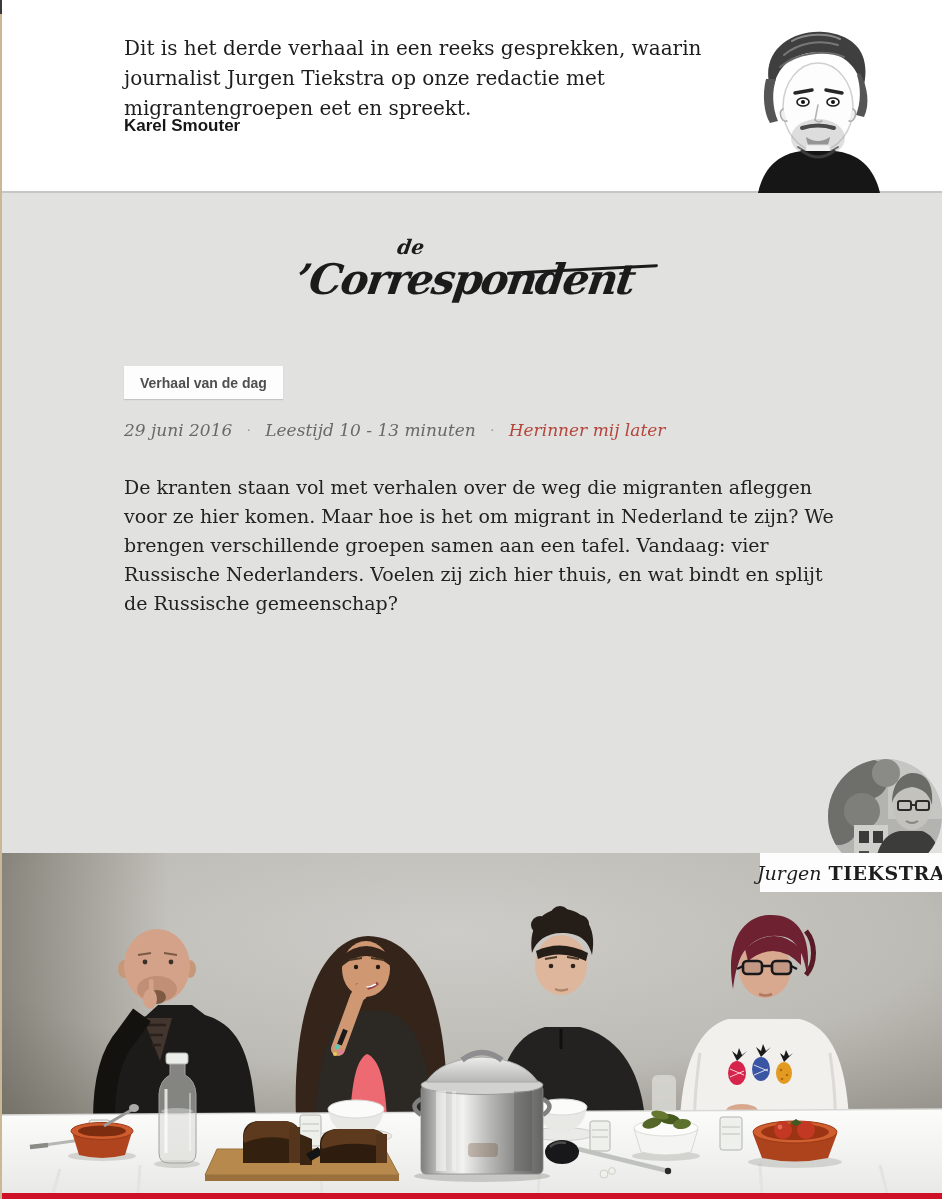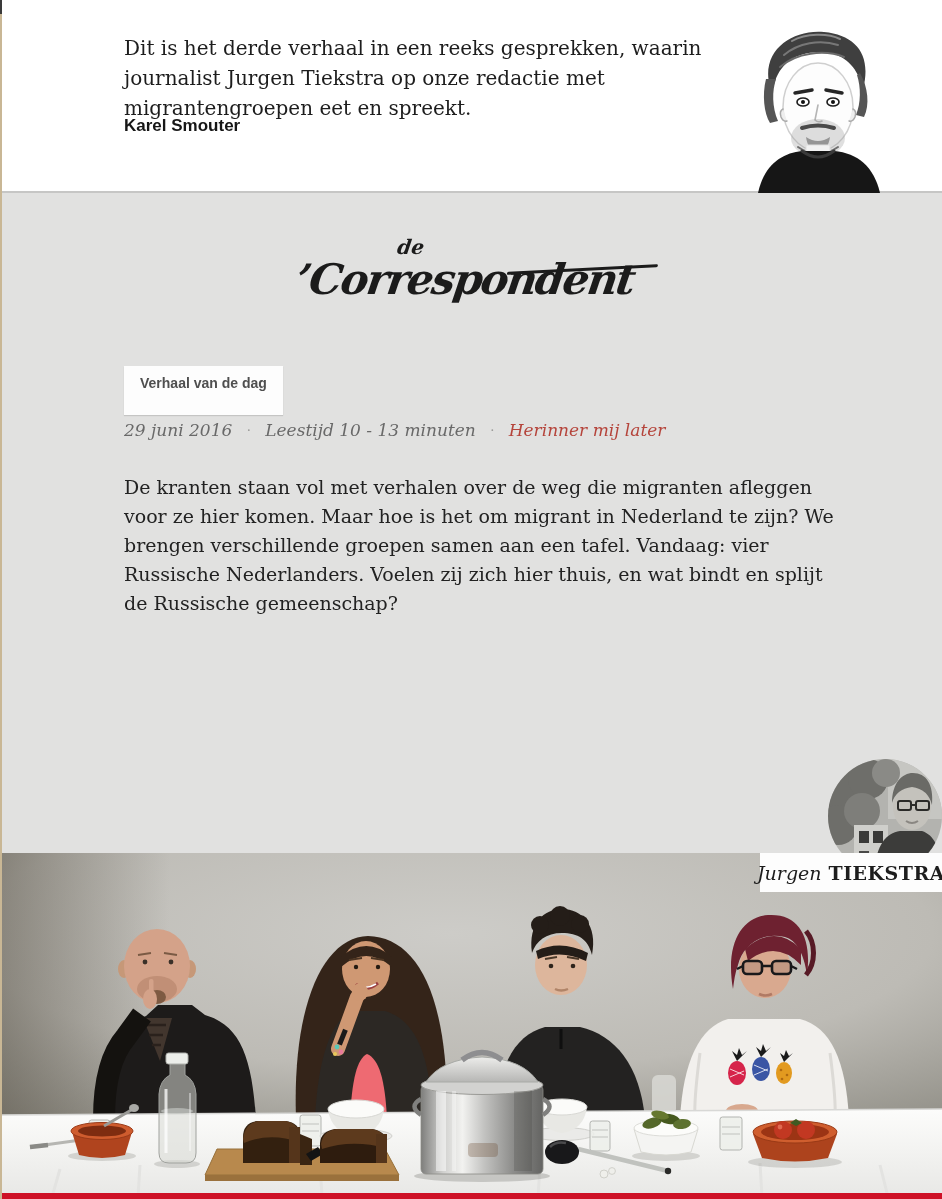--- a/index.html
+++ b/index.html
@@ -22,21 +22,21 @@
   .article{position:relative;height:660px;background:#e1e1e0;}
   .masthead{position:absolute;top:48px;left:0;width:100%;text-align:center;}
   .logo{display:inline-block;position:relative;font-family:"DejaVu Serif",serif;
         font-style:italic;font-weight:bold;font-size:42px;letter-spacing:-2px;
         color:#1b1b1b;transform:skewX(-8deg);padding:14px 10px 0 0;}
   .logo-de{position:absolute;top:-6px;left:96px;font-size:20px;letter-spacing:0;}
   .logo-bar{position:absolute;top:27px;right:-12px;width:150px;height:2.5px;
         background:#1b1b1b;border-radius:2px;transform:rotate(-3deg);}
   .badge{position:absolute;left:124px;top:173px;background:#fdfdfd;
         font-family:"Liberation Sans",sans-serif;font-weight:bold;font-size:14px;color:#4f4f4f;
-        padding:9px 16px 24px;box-shadow:0 1px 1px rgba(0,0,0,.12);}
+        padding:9px 16px 8px;box-shadow:0 1px 1px rgba(0,0,0,.12);}
   .meta{position:absolute;left:124px;top:227px;font-style:italic;font-size:17px;color:#696969;}
   .meta .sep{font-style:normal;color:#9a9a98;margin:0 9px;font-size:13px;vertical-align:1px;}
   .remind{color:#b5443b;text-decoration:none;cursor:pointer;}
   .intro{position:absolute;left:124px;top:280px;width:712px;margin:0;
         font-size:19px;line-height:29px;color:#222;}
   .headline{position:absolute;left:62px;top:424px;width:842px;margin:0;
         font-family:"Liberation Sans",sans-serif;font-weight:bold;font-size:43px;
         line-height:56px;letter-spacing:-1px;color:#141414;}
   .avatar{position:absolute;left:828px;top:566px;width:114px;height:114px;
         border-radius:50%;overflow:hidden;z-index:1;}

